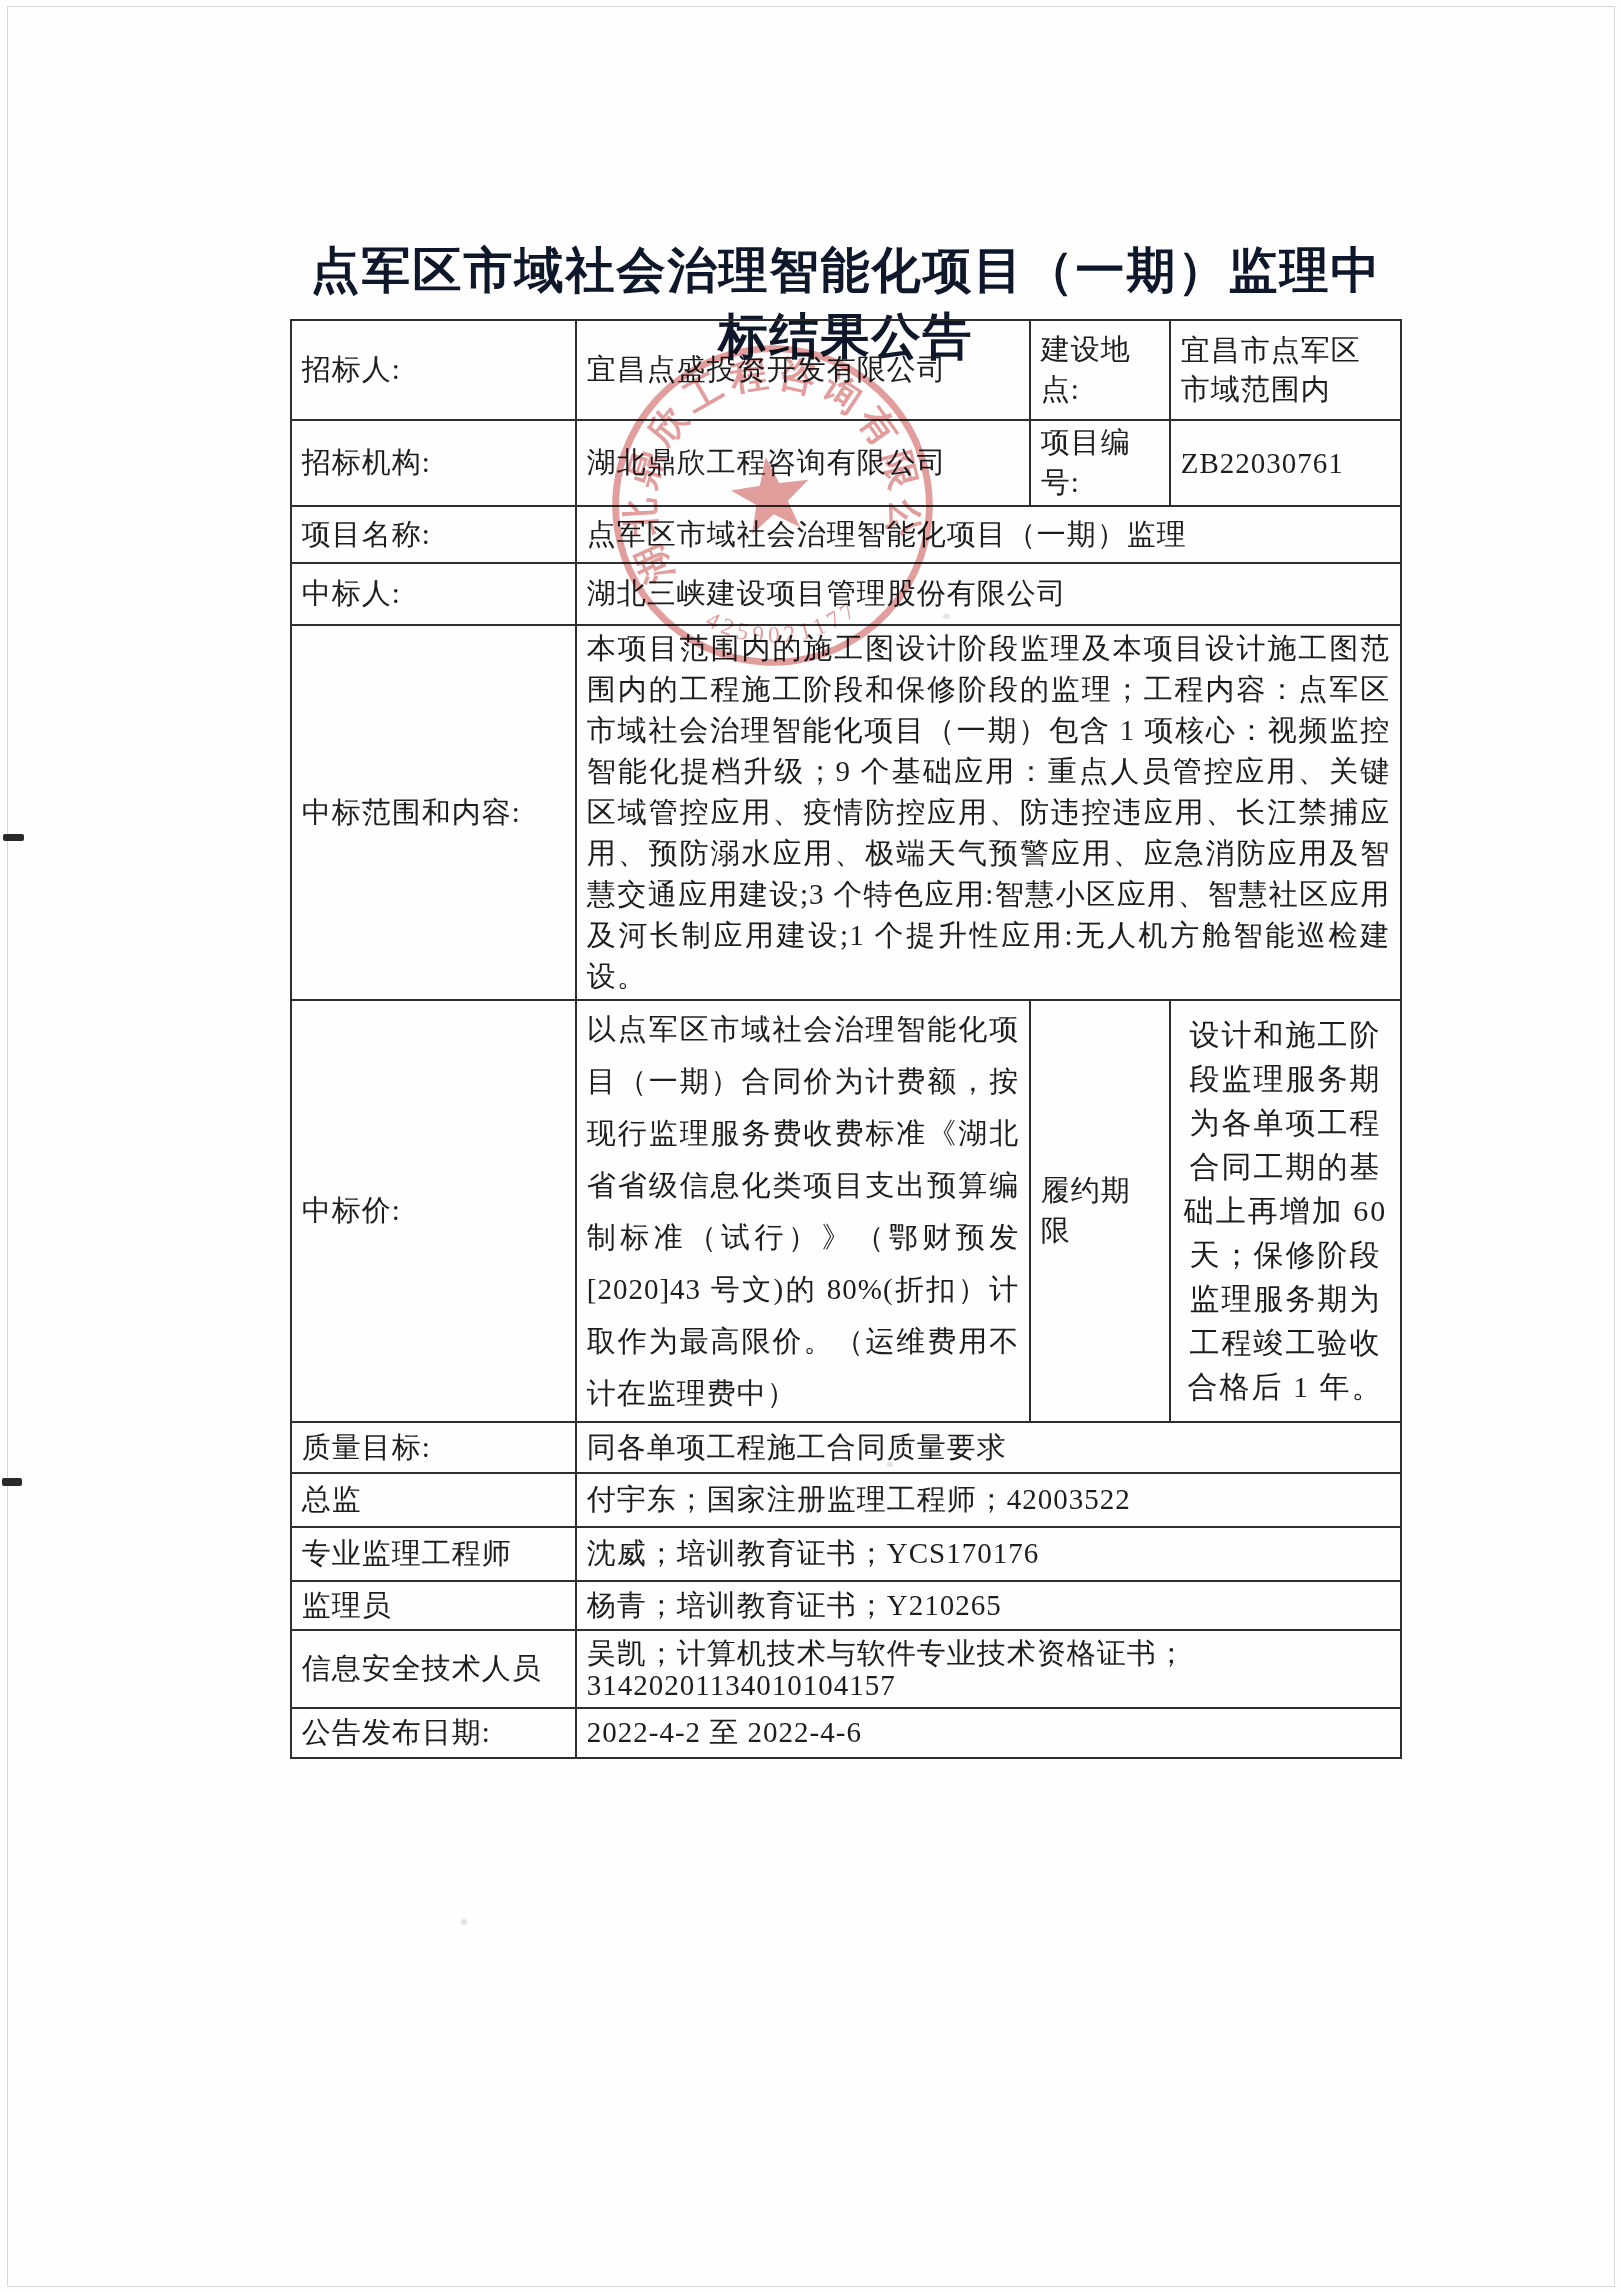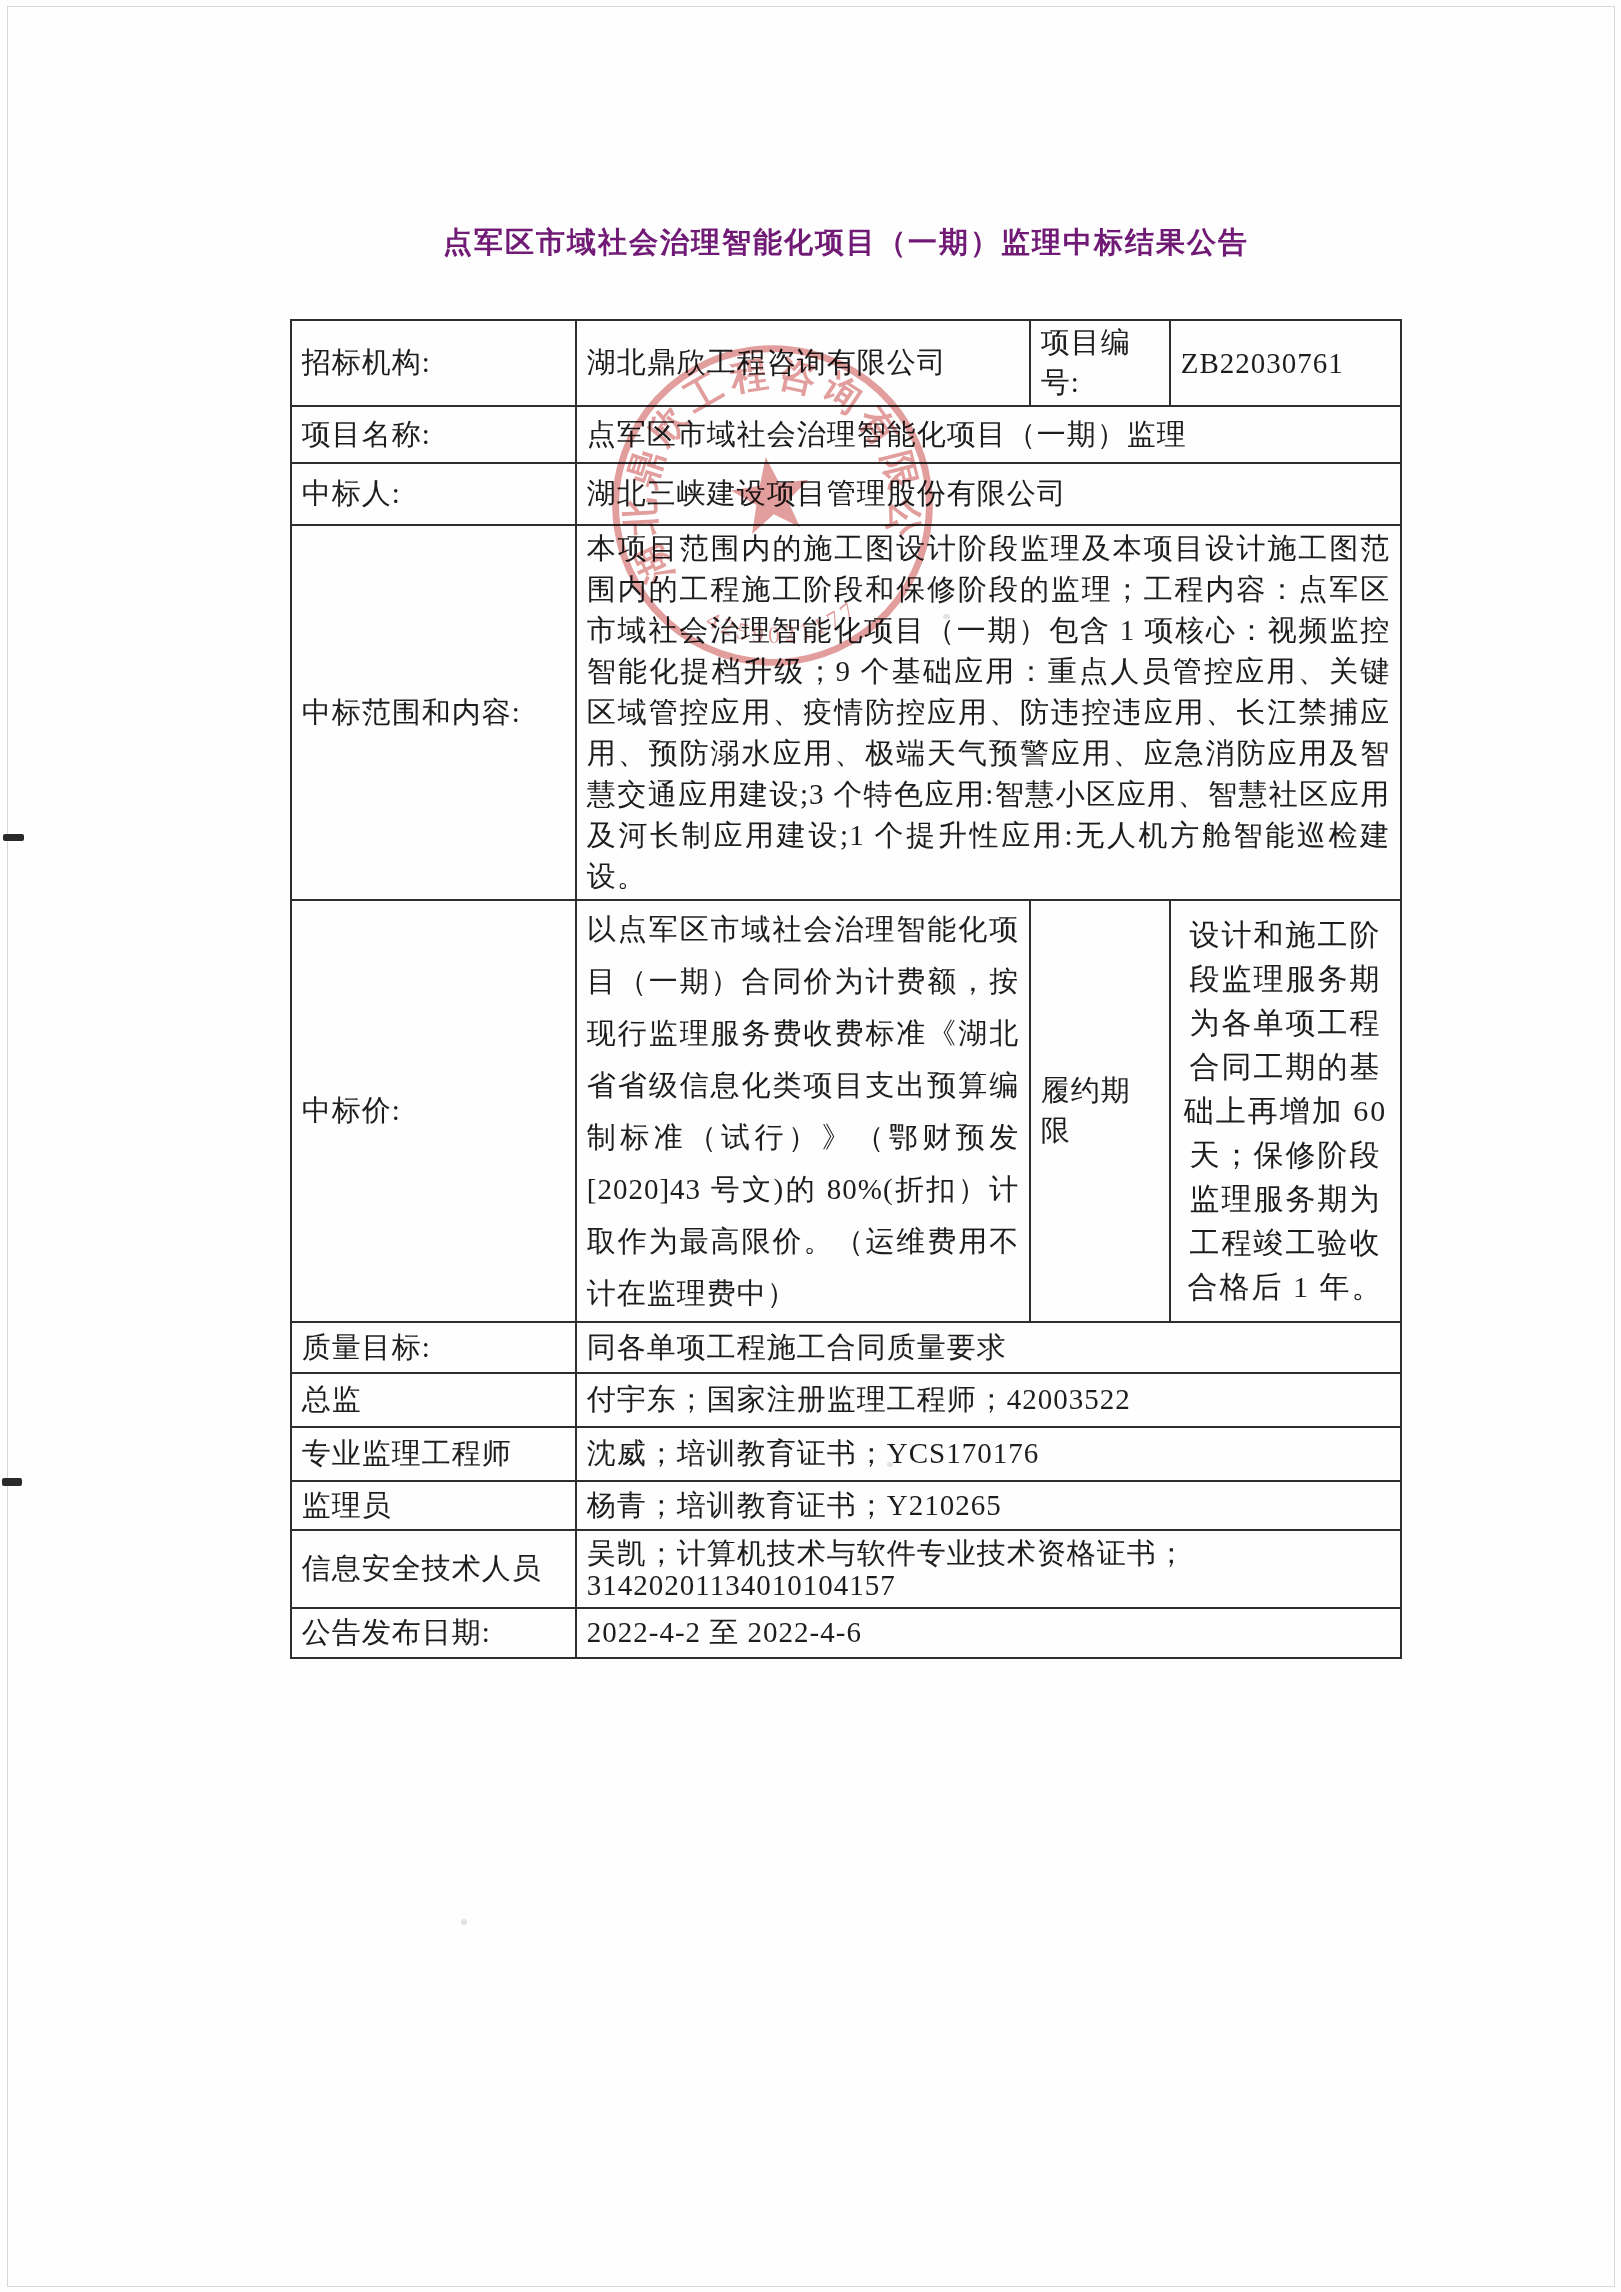--- a/index.html
+++ b/index.html
@@ -10,25 +10,25 @@
     overflow:hidden;
     font-family:"Liberation Serif","DejaVu Serif",serif;
     color:#1f1f1f;
   }
   #scan-frame{
     position:absolute;left:6.9px;top:5.9px;right:5.9px;bottom:5.9px;
     border:1px solid #d7d7d7;
     pointer-events:none;
   }
   #doc-title{
-    position:absolute;left:291px;top:223px;width:1110px;
+    position:absolute;left:291px;top:238px;width:1110px;
     text-align:center;
-    font-size:29px;font-weight:bold;
+    font-size:49px;font-weight:bold;
     letter-spacing:2px;
-    color:#701a75;
+    color:#0f172a;
   }
   table.doc{
     position:absolute;left:290px;top:319px;
     width:1111px;
     border-collapse:collapse;table-layout:fixed;
     font-size:29px;letter-spacing:1px;color:#1d1d1d;
   }
   table.doc td{
     border:2px solid #2e2e2e;
     padding:2px 9.8px;
@@ -80,20 +80,26 @@
   <div id="doc-title">点军区市域社会治理智能化项目（一期）监理中标结果公告</div>
 
   <table class="doc">
     <colgroup>
       <col style="width:285px">
         <col style="width:454px">
         <col style="width:140px">
         <col style="width:231px">
     </colgroup>
     <tbody>
+        <tr class="r1">
+      <td class="lbl">招标人:</td>
+      <td>宜昌点盛投资开发有限公司</td>
+      <td class="lbl small-pad">建设地点:</td>
+      <td class="wrapcell small-pad">宜昌市点军区市域范围内</td>
+    </tr>
     <tr class="r2">
       <td class="lbl">招标机构:</td>
       <td>湖北鼎欣工程咨询有限公司</td>
       <td class="lbl small-pad">项目编号:</td>
       <td class="small-pad">ZB22030761</td>
     </tr>
     <tr class="r3">
       <td class="lbl">项目名称:</td>
       <td colspan="3" class="val-indent">点军区市域社会治理智能化项目（一期）监理</td>
     </tr>

